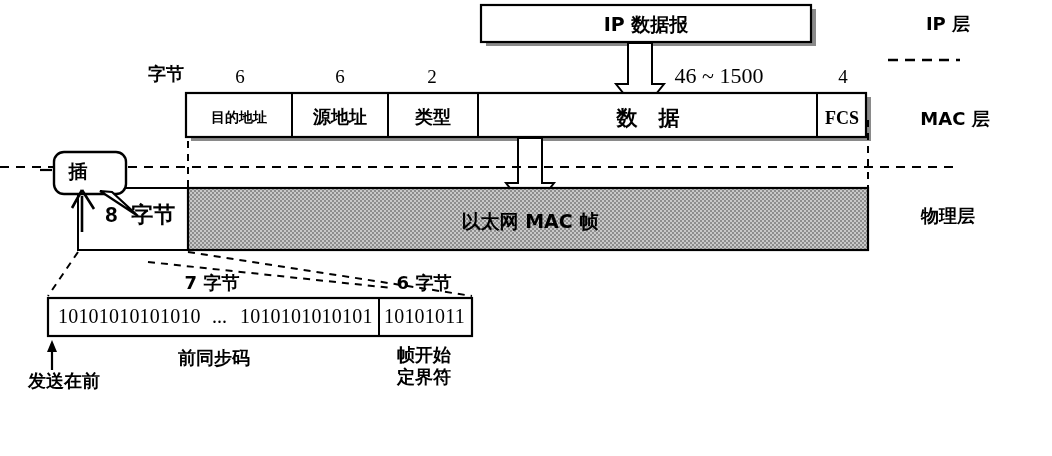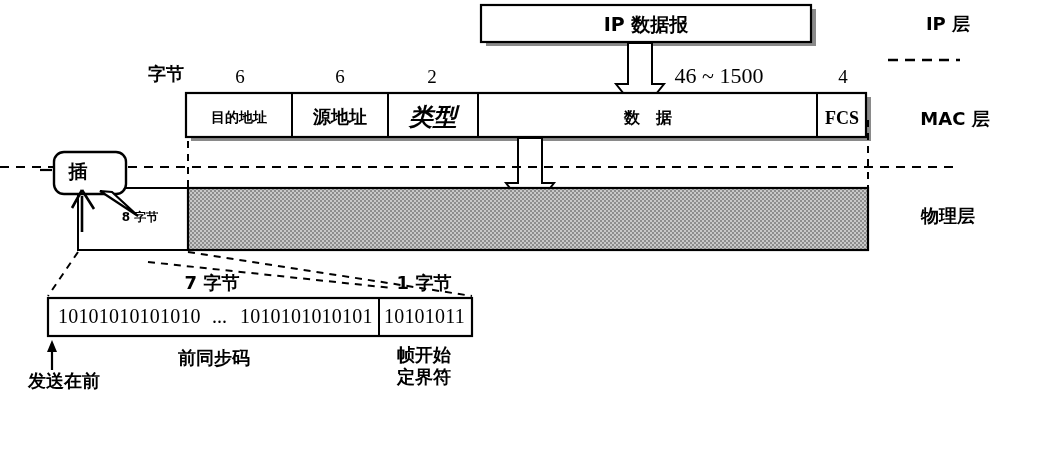--- a/index.html
+++ b/index.html
@@ -99,31 +99,32 @@
   <div class="lbl cn ctr" style="left:166px;top:74px;font-size:18px;">字节</div>
 
   <div class="lbl num ctr" style="left:240px;top:76px;font-size:19px;">6</div>
   <div class="lbl num ctr" style="left:340px;top:76px;font-size:19px;">6</div>
   <div class="lbl num ctr" style="left:432px;top:76px;font-size:19px;">2</div>
   <div class="lbl num ctr" style="left:719px;top:76px;font-size:22px;">46 ~ 1500</div>
   <div class="lbl num ctr" style="left:843px;top:76px;font-size:19px;">4</div>
 
   <div class="lbl cn ctr" style="left:239px;top:117px;font-size:14px;">目的地址</div>
   <div class="lbl cn ctr" style="left:340px;top:117px;font-size:18px;">源地址</div>
-  <div class="lbl cn ctr" style="left:433px;top:117px;font-size:24px;font-style:italic;">类型</div>
-  <div class="lbl cn ctr" style="left:648px;top:118px;font-size:16px;">数　据</div>
+  <div class="lbl cn ctr" style="left:433px;top:117px;font-size:18px;">类型</div>
+  <div class="lbl cn ctr" style="left:648px;top:118px;font-size:21px;">数　据</div>
   <div class="lbl num ctr" style="left:842px;top:118px;font-size:18px;font-weight:700;">FCS</div>
 
   <div class="lbl cn ctr" style="left:78px;top:171px;font-size:19px;">插</div>
 
-  <div class="lbl cn ctr" style="left:140px;top:217px;font-size:12px;">8 字节</div>
+  <div class="lbl cn ctr" style="left:140px;top:217px;font-size:22px;font-family:Liberation Mono, monospace;">8 字节</div>
 
+  <div class="lbl cn ctr" style="left:530px;top:221px;font-size:19px;">以太网 MAC 帧</div>
 
   <div class="lbl cn ctr" style="left:212px;top:283px;font-size:18px;">7 字节</div>
-  <div class="lbl cn ctr" style="left:424px;top:283px;font-size:18px;">1 字节</div>
+  <div class="lbl cn ctr" style="left:424px;top:283px;font-size:18px;">6 字节</div>
 
   <div class="lbl num" style="left:58px;top:306px;font-size:20px;letter-spacing:0.2px;">10101010101010</div>
   <div class="lbl num" style="left:212px;top:306px;font-size:20px;">...</div>
   <div class="lbl num" style="left:240px;top:306px;font-size:20px;letter-spacing:0.2px;">1010101010101</div>
   <div class="lbl num" style="left:384px;top:306px;font-size:20px;letter-spacing:0.2px;">10101011</div>
 
   <div class="lbl cn ctr" style="left:214px;top:358px;font-size:18px;">前同步码</div>
   <div class="lbl cn ctr" style="left:424px;top:355px;font-size:18px;">帧开始</div>
   <div class="lbl cn ctr" style="left:424px;top:377px;font-size:18px;">定界符</div>
 

